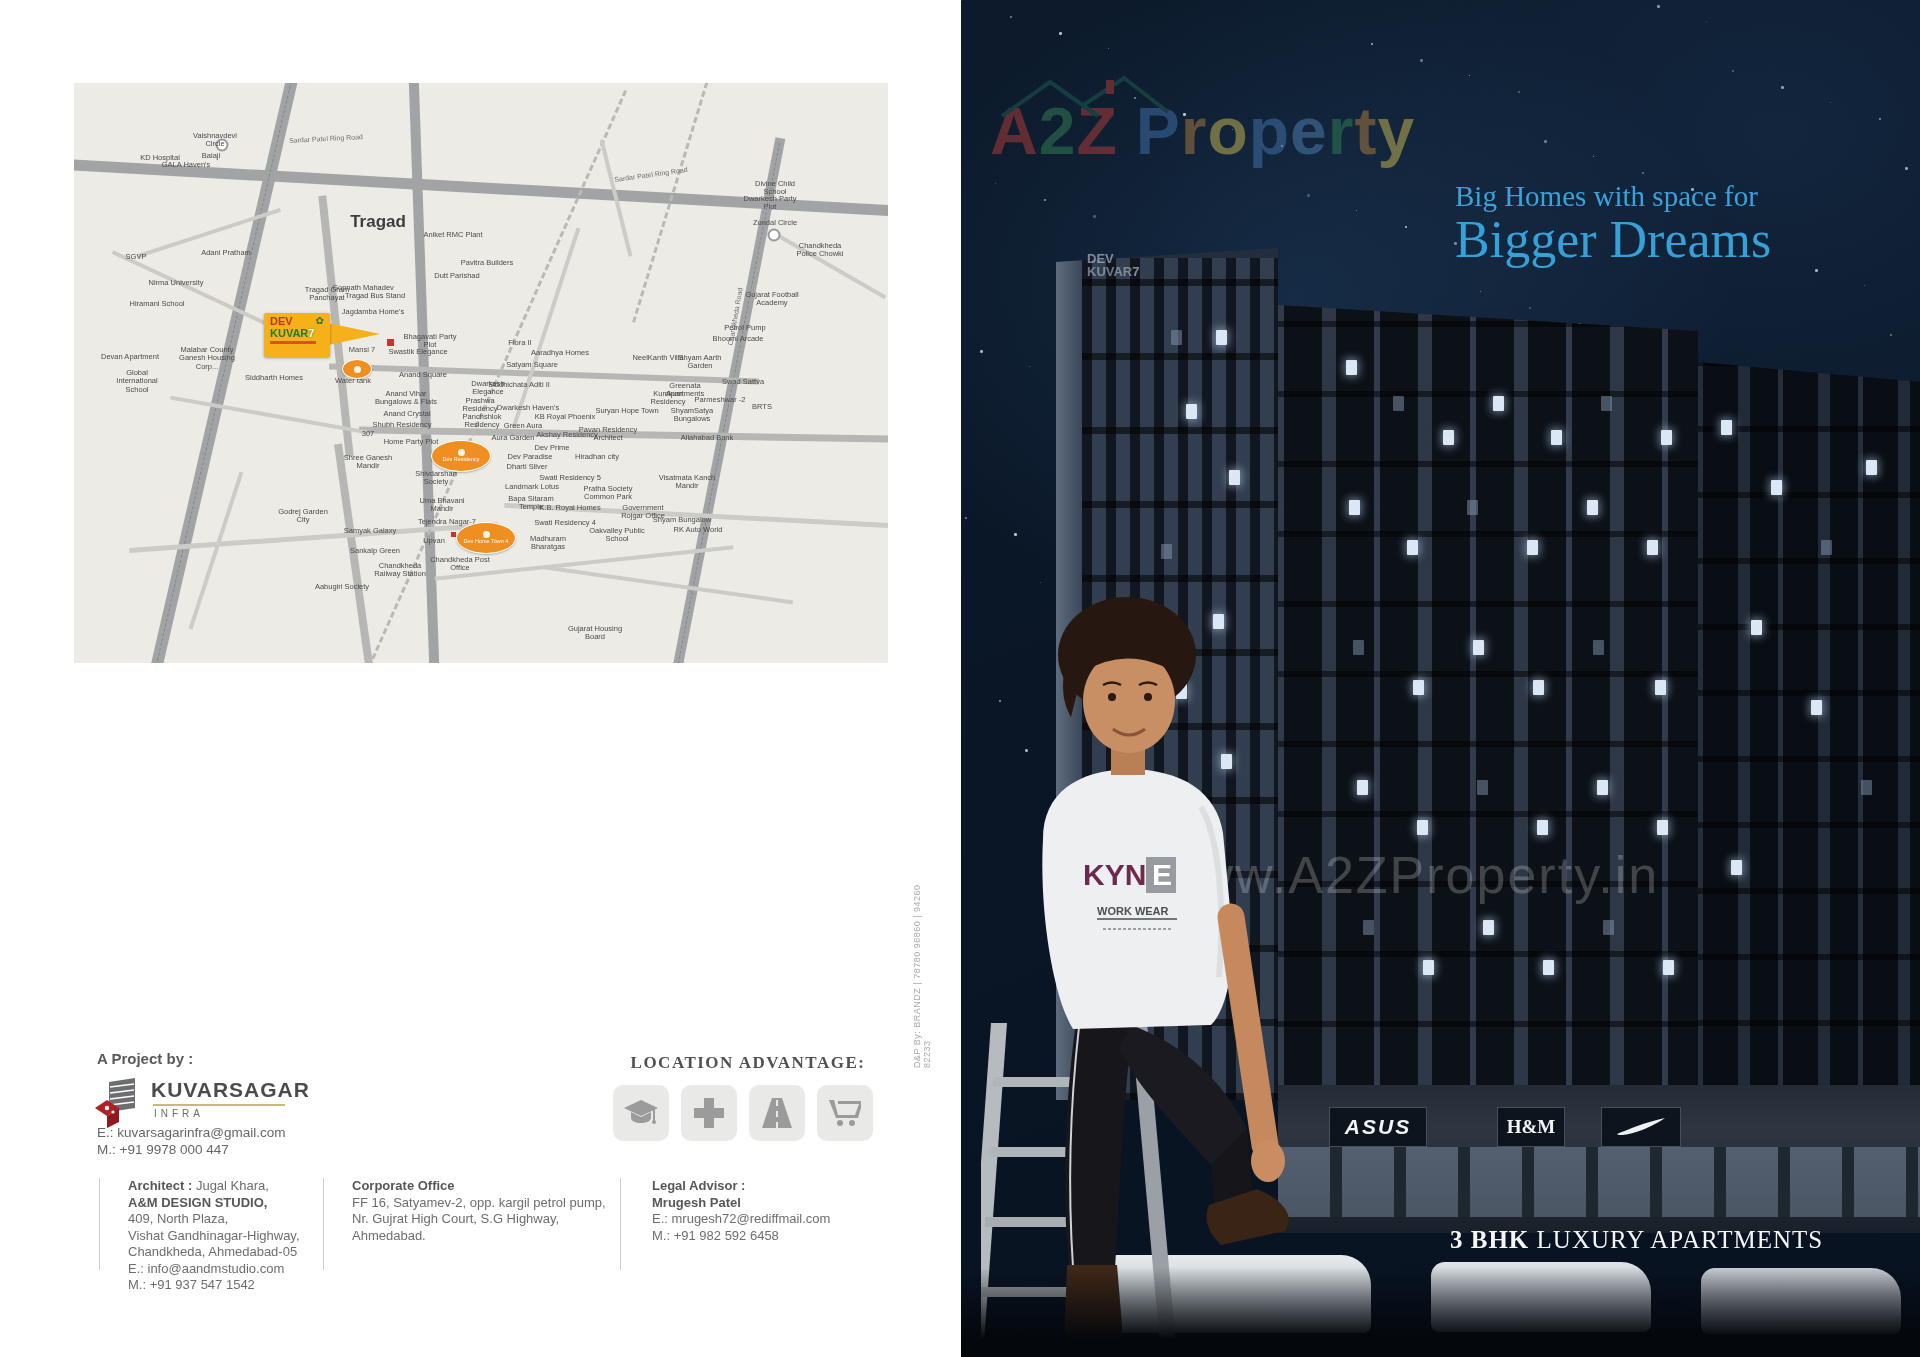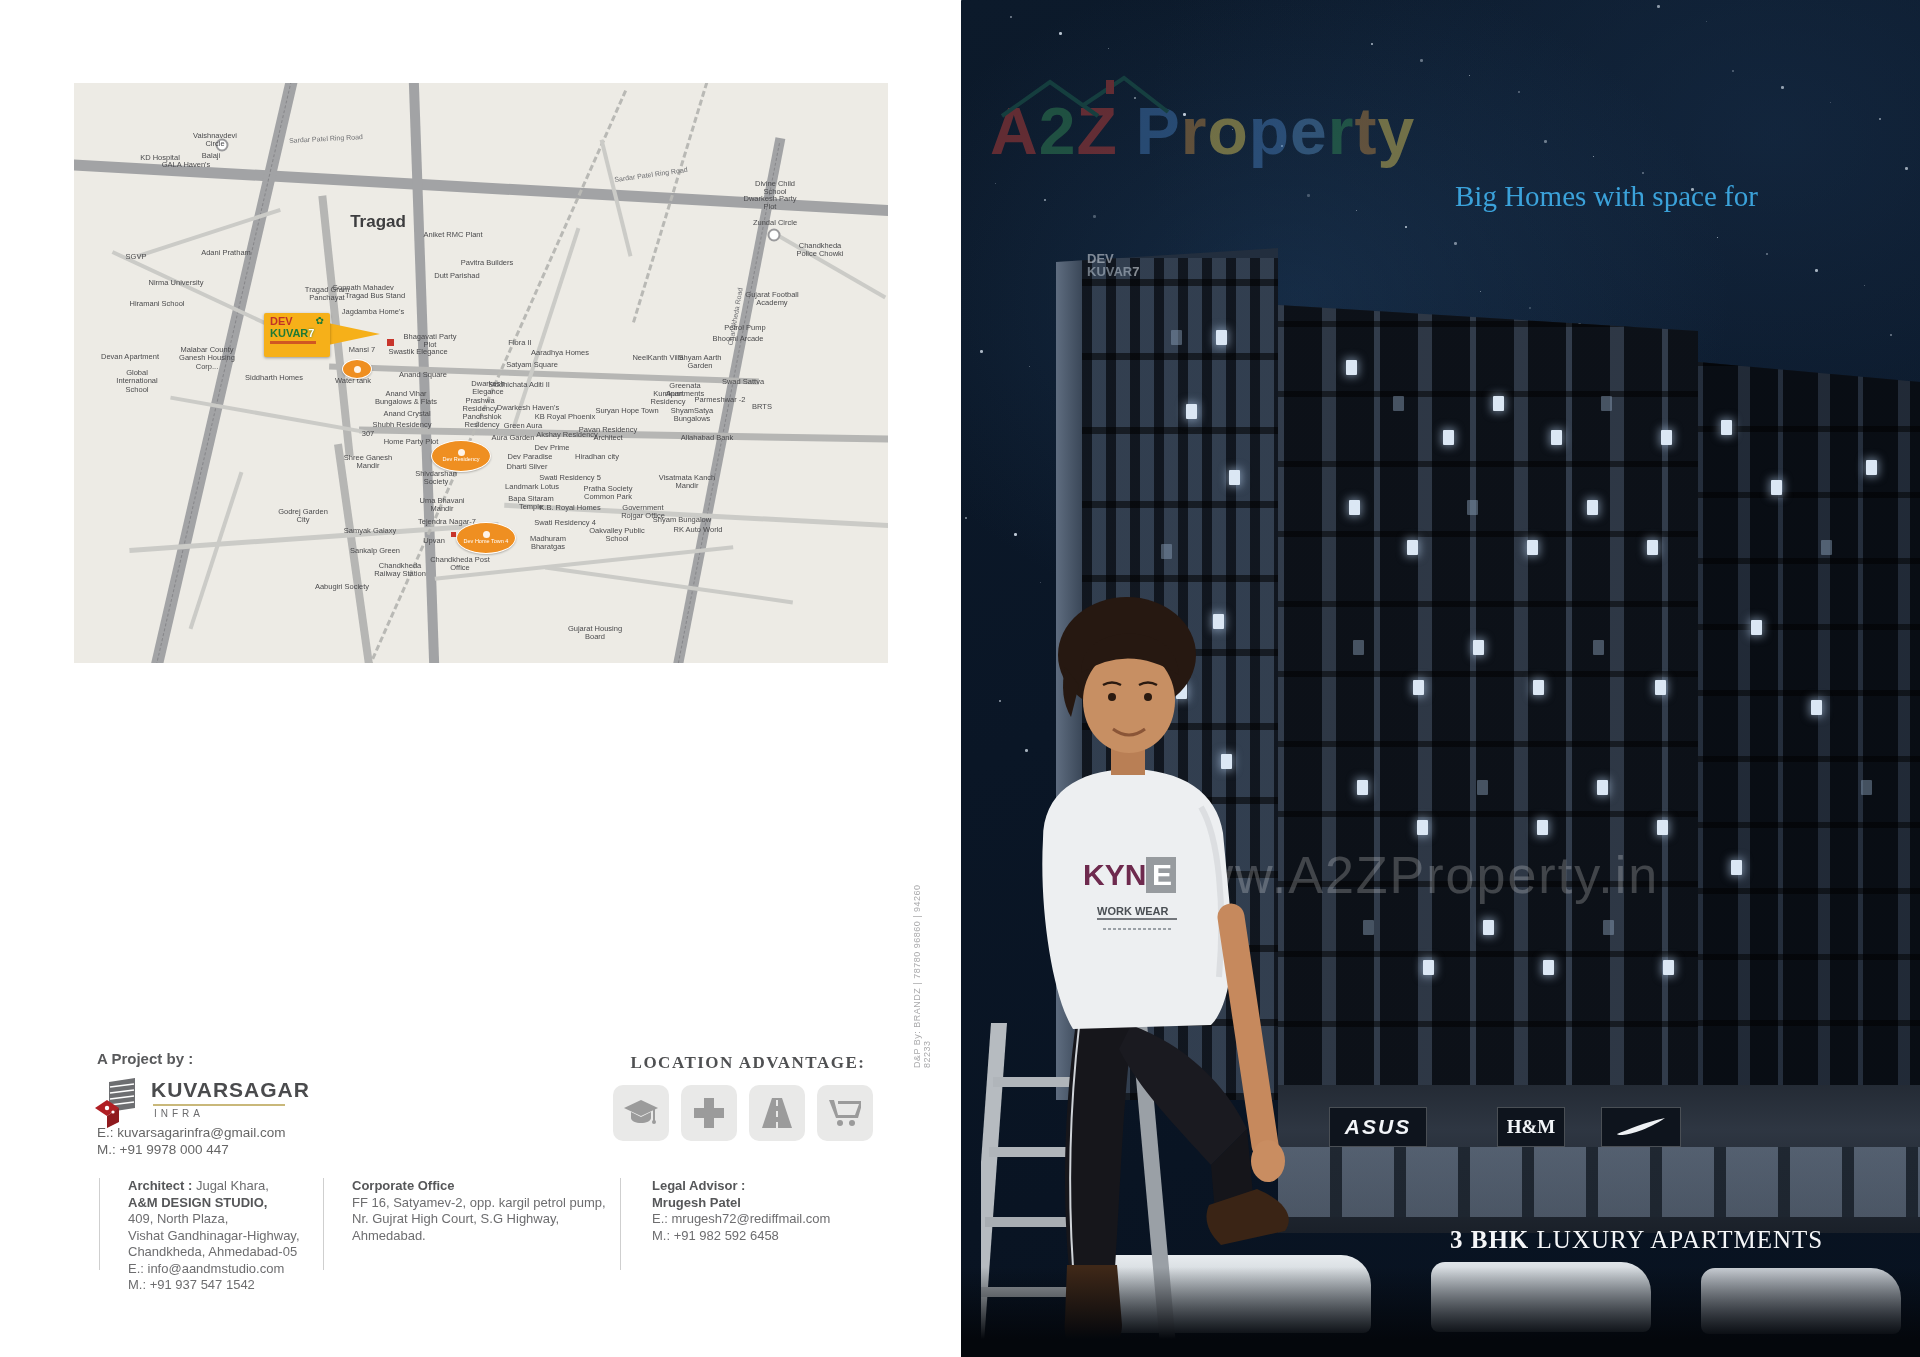--- a/index.html
+++ b/index.html
@@ -565,20 +565,21 @@
         <rect x="108" y="8" width="8" height="14" fill="#a83a36"></rect>
       </svg>
       <div class="a2z-row">
         <span id="a2z-part1"><span style="color: rgb(168, 58, 56);">A</span><span style="color: rgb(46, 122, 80);">2</span><span style="color: rgb(168, 58, 56);">Z</span></span>
         <span class="sp"></span>
         <span id="a2z-part2"><span style="color: rgb(60, 109, 165);">P</span><span style="color: rgb(161, 118, 63);">r</span><span style="color: rgb(191, 174, 82);">o</span><span style="color: rgb(63, 112, 168);">p</span><span style="color: rgb(74, 122, 168);">e</span><span style="color: rgb(46, 122, 80);">r</span><span style="color: rgb(161, 118, 63);">t</span><span style="color: rgb(191, 174, 82);">y</span></span>
       </div>
     </div>
 
     <div class="tagline1">Big Homes with space for</div>
+    <div class="tagline2">Bigger Dreams</div>
     <div class="watermark">www.A2ZProperty.in</div>
 
     <svg class="boy-svg" width="360" height="780" viewBox="0 0 360 780">
 
       <g>
         <rect x="142" y="432" width="46" height="14" fill="#c9ced2"></rect>
         <polygon points="10,446 26,446 2,780 -14,780" fill="#b6bbc0"></polygon>
         <polygon points="98,446 114,446 122,780 106,780" fill="#c2c7cc"></polygon>
         <rect x="12" y="500" width="100" height="10" fill="#b0b5ba"></rect>
         <rect x="8" y="570" width="106" height="10" fill="#b0b5ba"></rect>

